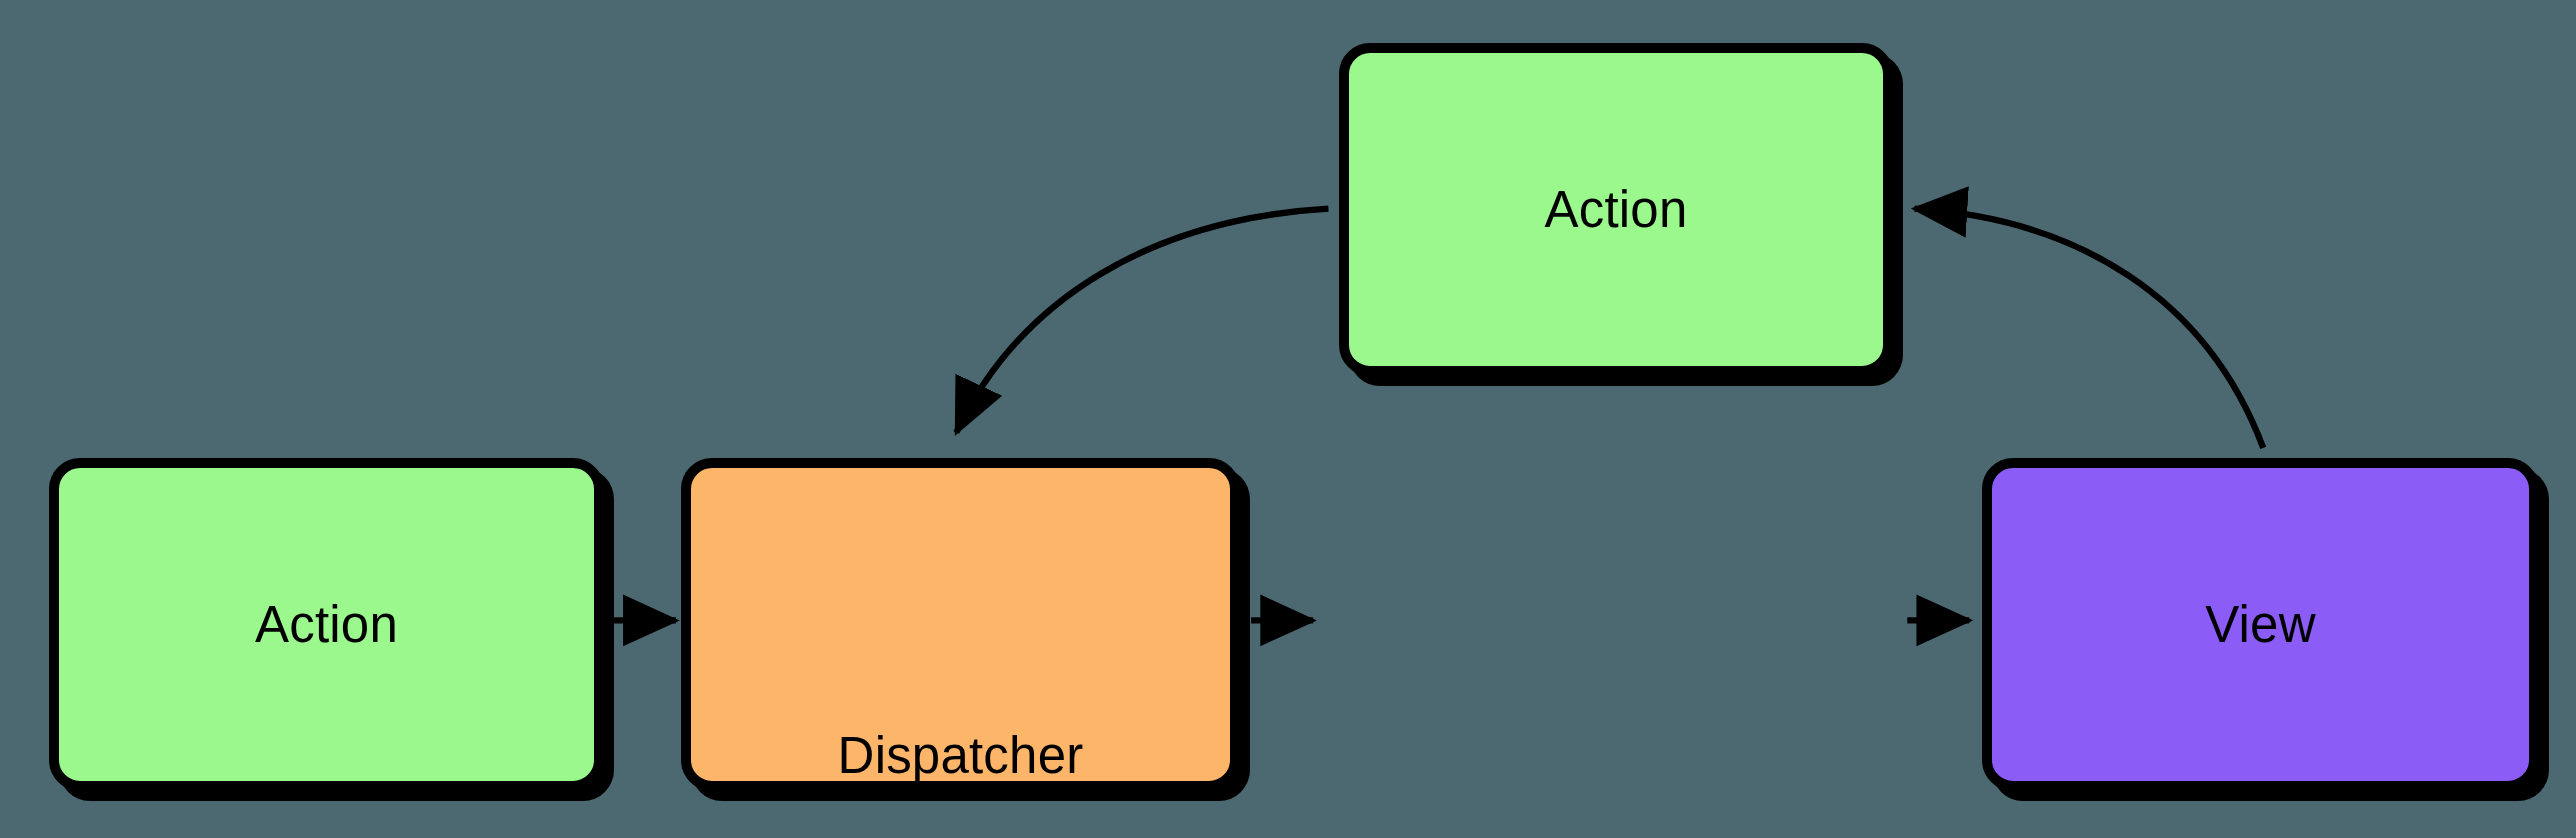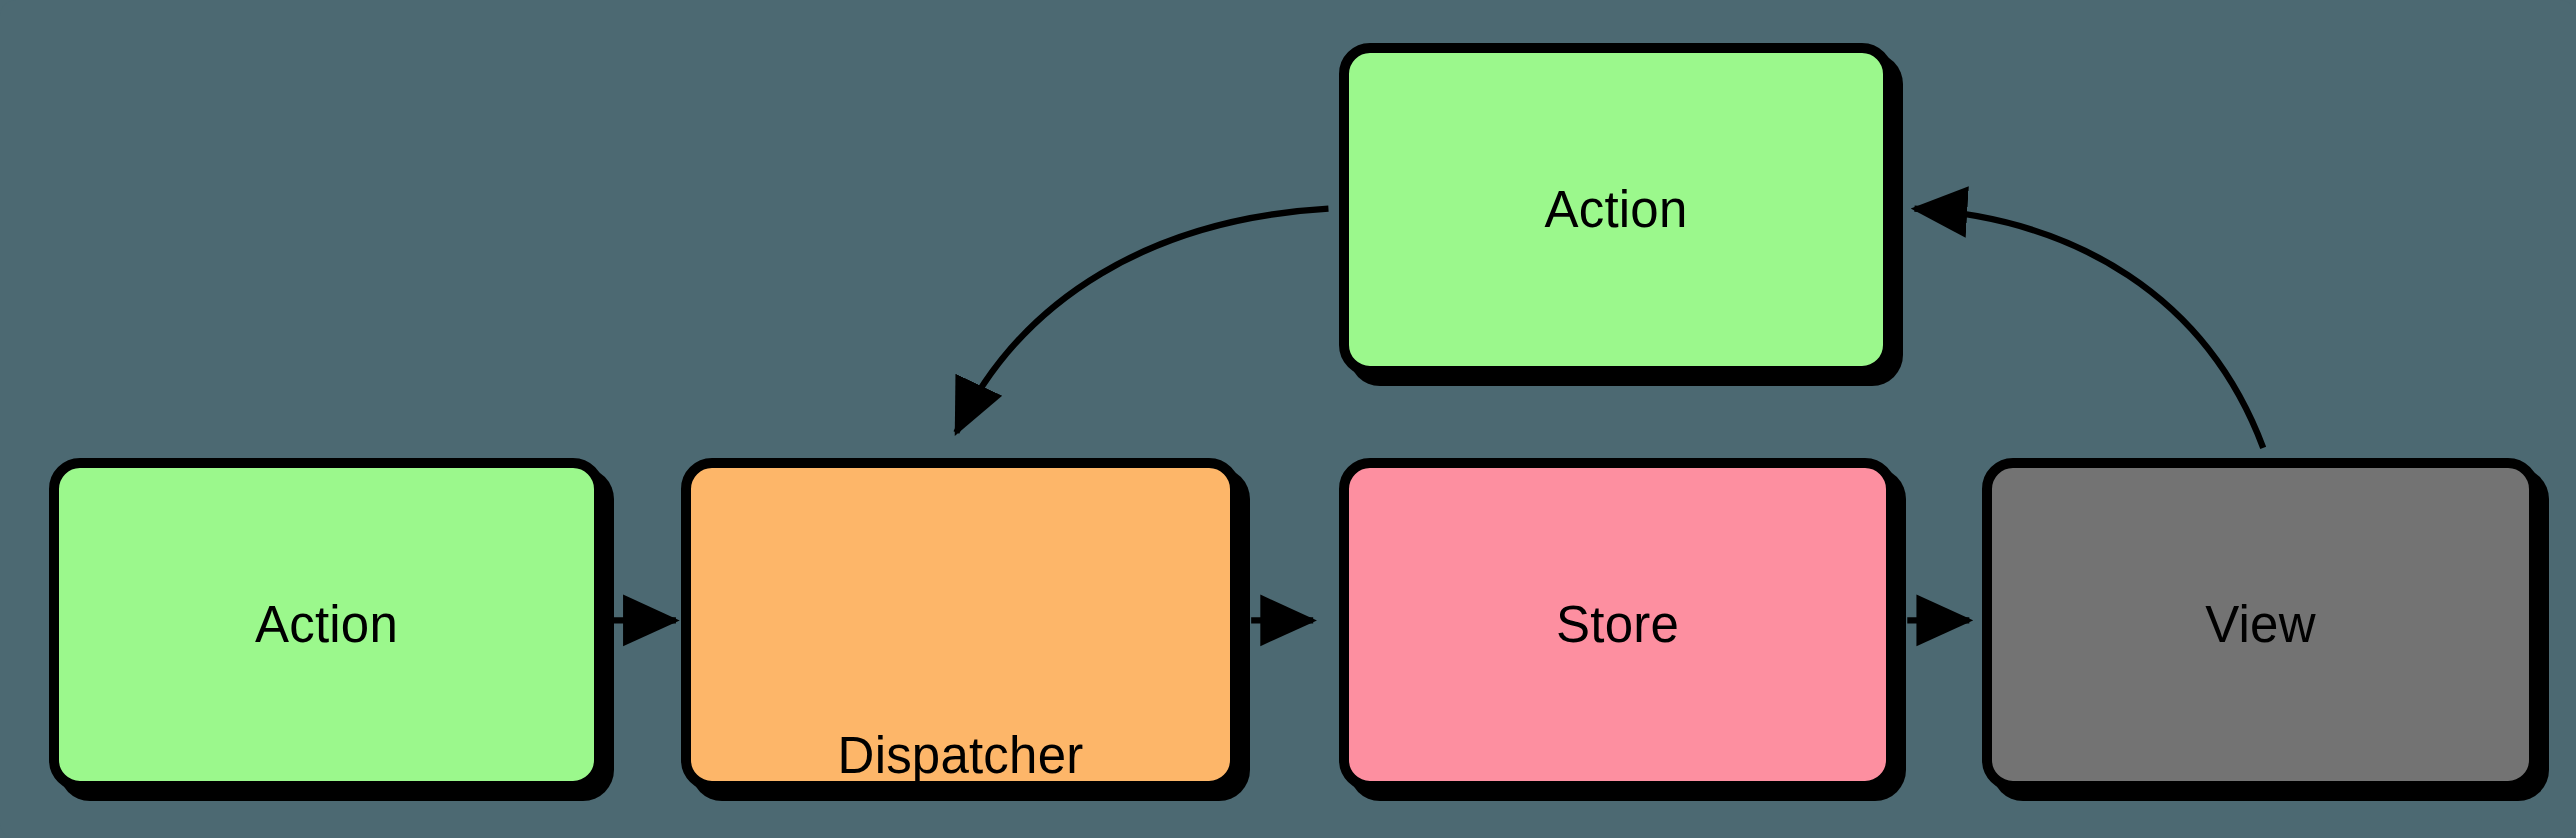--- a/index.html
+++ b/index.html
@@ -87,22 +87,19 @@
   </div>
 
   <div class="node" style="left:49px; top:458px; width:555px; height:333px; background:#9bf88c;">
     <span class="node-label">Action</span>
   </div>
 
   <div class="node" style="left:681px; top:458px; width:559px; height:333px; background:#fdb669;align-items:flex-end;">
     <span class="node-label">Dispatcher</span>
   </div>
 
-  <div class="node" style="left:1339px; top:458px; width:557px; height:333px; background:#fd8fa0;">
-    <span class="node-label">Store</span>
-  </div>
 
-  <div class="node" style="left:1982px; top:458px; width:557px; height:333px; background:#737373;">
+  <div class="node" style="left:1982px; top:458px; width:557px; height:333px; background:#8b5cf6;">
     <span class="node-label">View</span>
   </div>
 
 </div>
 
 
 </body></html>

